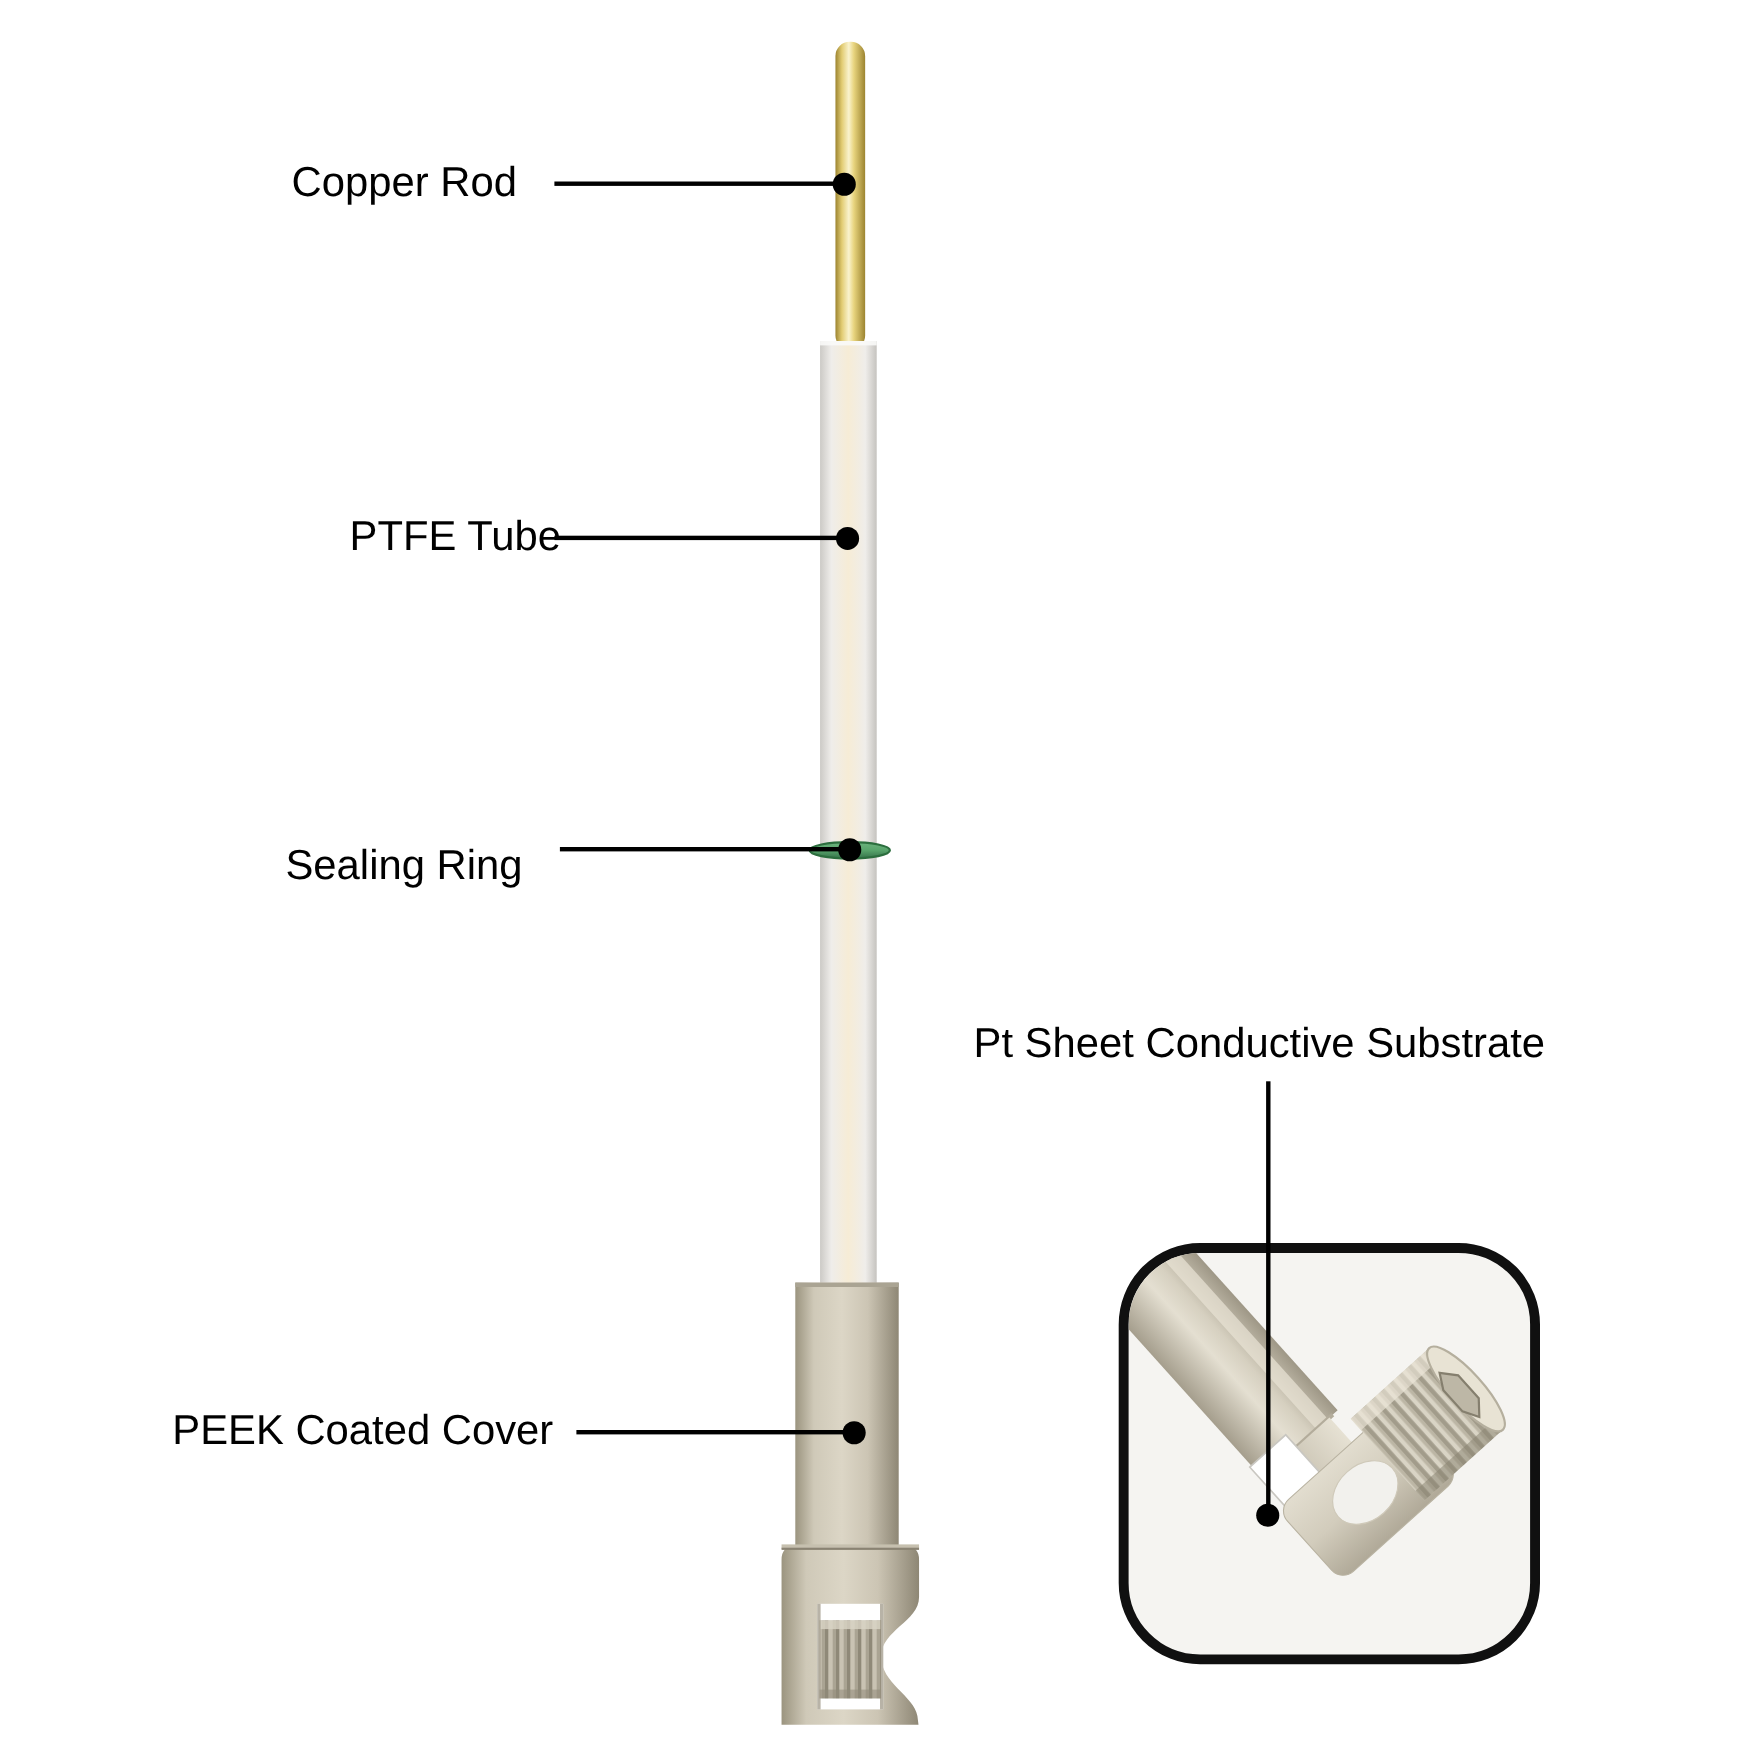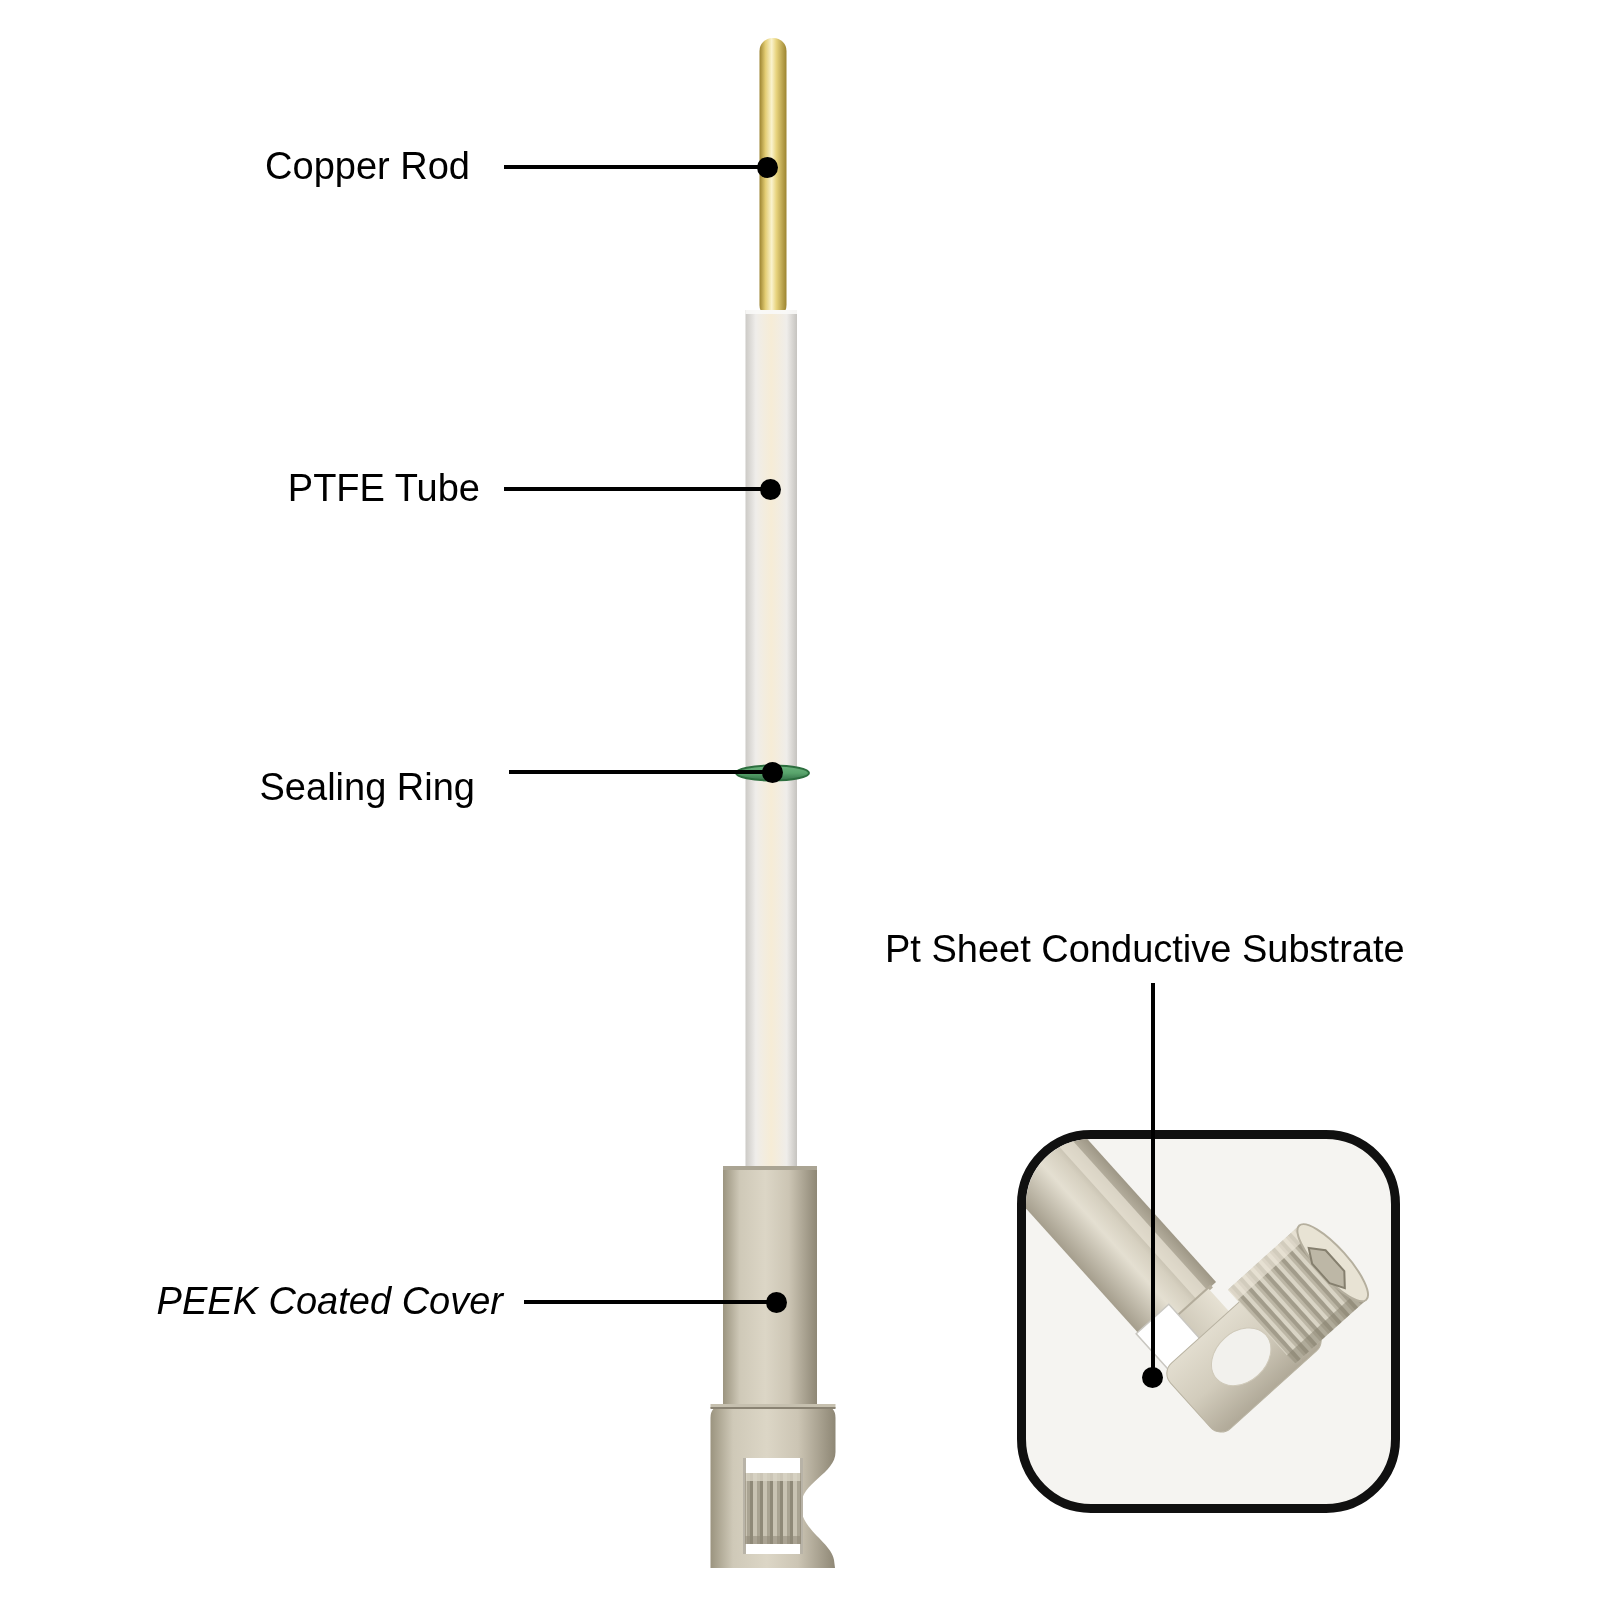--- a/index.html
+++ b/index.html
@@ -87,29 +87,29 @@
     <rect x="745" y="1473" width="56" height="8" fill="#d9d4c6" opacity="0.8"></rect>
     <rect x="745" y="1536" width="56" height="8" fill="#8f8978" opacity="0.55"></rect>
     <rect x="743" y="1458" width="3" height="96" fill="#9a9382" opacity="0.7"></rect>
     <rect x="800" y="1458" width="3" height="96" fill="#9a9382" opacity="0.7"></rect>
   </svg>
 
   <div class="label right-align" style="right:1130px;top:167px;">Copper Rod</div>
   <div class="leader" style="left:504px;top:165px;width:262px;"></div>
   <div class="dot" style="left:757px;top:157px;"></div>
 
-  <div class="label right-align" style="right:1120px;top:489px;">PTFE Tube</div>
+  <div class="label right-align" style="right:1090px;top:489px;">PTFE Tube</div>
   <div class="leader" style="left:504px;top:487px;width:264px;"></div>
   <div class="dot" style="left:760px;top:479px;"></div>
 
   <div class="label right-align" style="right:1125px;top:772px;margin-top:16px;">Sealing Ring</div>
   <div class="leader" style="left:509px;top:770px;width:260px;"></div>
   <div class="dot" style="left:762px;top:762px;"></div>
 
-  <div class="label right-align" style="right:1097px;top:1302px;font-style:italic;">PEEK Coated Cover</div>
+  <div class="label right-align" style="right:1097px;top:1302px;">PEEK Coated Cover</div>
   <div class="leader" style="left:524px;top:1300px;width:250px;"></div>
   <div class="dot" style="left:766px;top:1292px;"></div>
 
   <div class="label" style="left:885px;top:950px;">Pt Sheet Conductive Substrate</div>
   <div class="leader vert" style="left:1151px;top:983px;height:394px;"></div>
   <div class="dot" style="left:1142px;top:1367px;"></div>
 
   <div id="inset">
     <svg width="365" height="365" viewBox="0 0 365 365">
       <defs>

